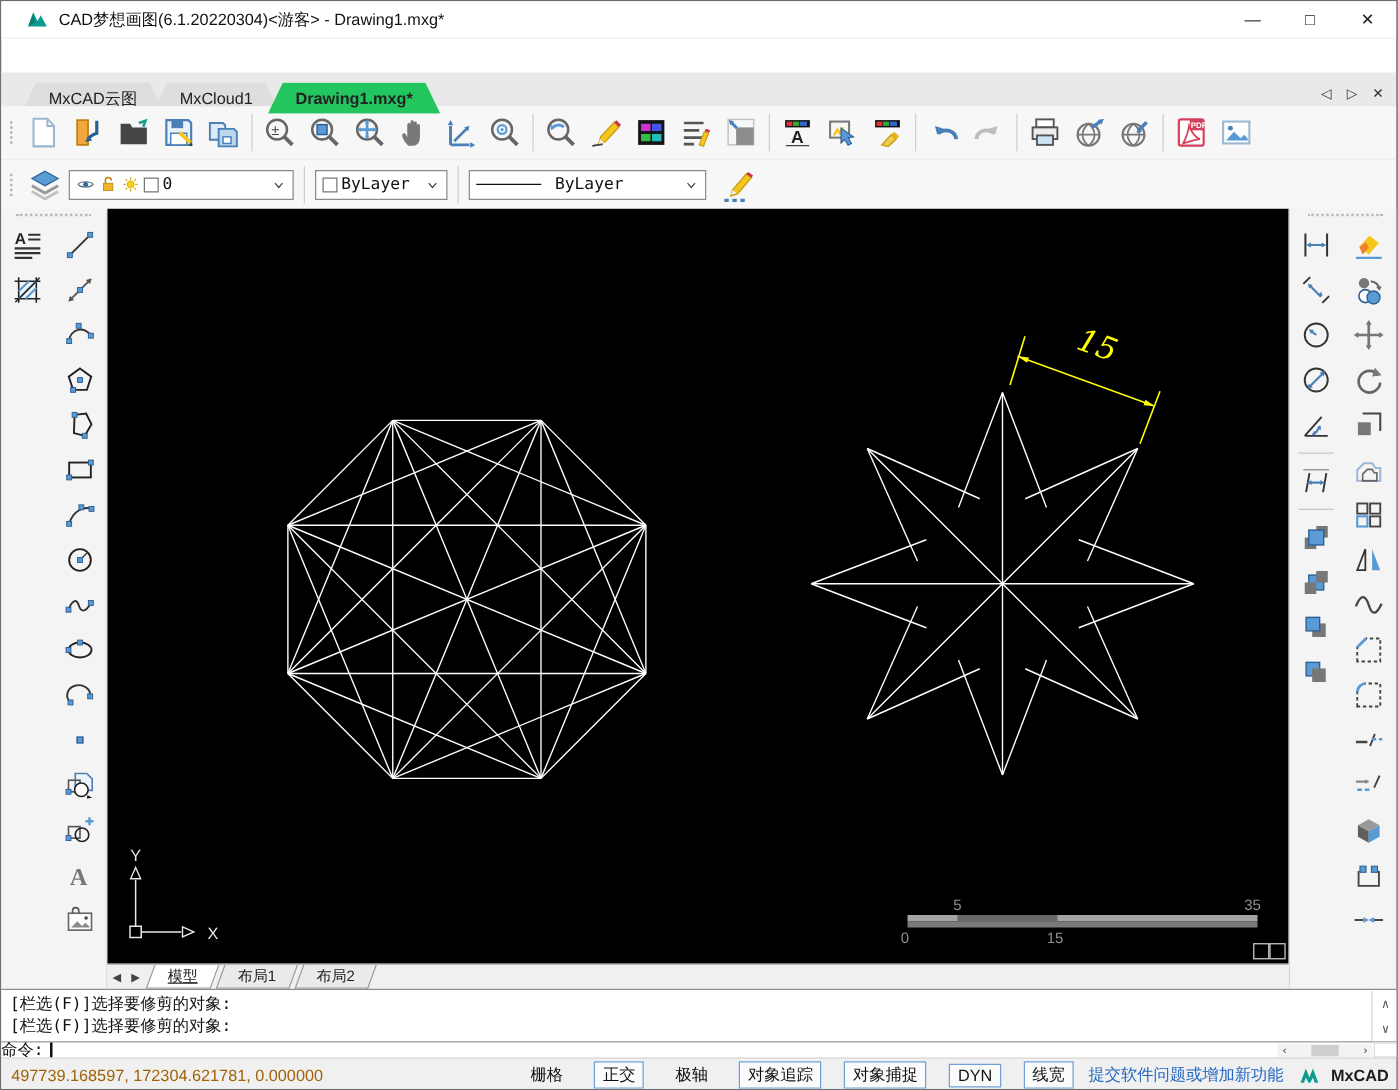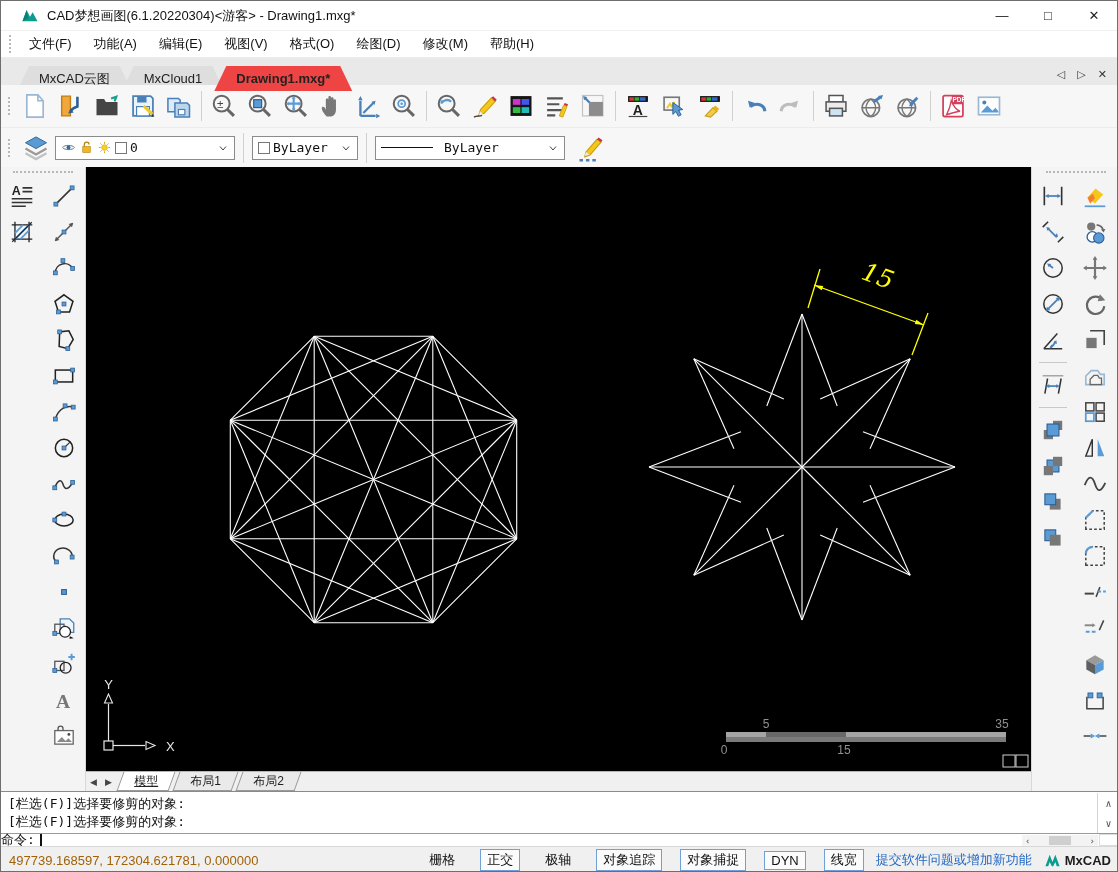--- a/index.html
+++ b/index.html
@@ -16,21 +16,21 @@
 
   
   .menubar{position:absolute;top:30px;left:0;right:0;height:27px;background:#fff;display:flex;align-items:center;padding-left:4px;border-bottom:1px solid #ececec}
   .grip-v{width:5px;height:18px;border-left:2px dotted #b8b8b8;margin:0 4px}
   .grip-h{width:60px;height:5px;border-top:2px dotted #b8b8b8;margin:4px auto 2px}
   .menu-item{padding:0 11px;font-size:13px;color:#111;line-height:26px;cursor:default}
 
   
   .tabbar{position:absolute;top:57px;left:0;right:0;height:34px;background:#e9e9e9;display:flex;align-items:flex-end;padding-left:16px;border-bottom:1px solid #d2d2d2}
   .doctab{position:relative;height:25px;line-height:25px;padding:0 22px;font-size:13px;color:#222;background:#dedede;clip-path:polygon(12px 0,calc(100% - 12px) 0,100% 100%,0 100%);margin-right:-10px}
-  .doctab.active{background:#ef4444;font-weight:bold;z-index:2}
+  .doctab.active{background:#22c55e;font-weight:bold;z-index:2}
   .tab-nav{margin-left:auto;display:flex;align-items:center;height:100%;padding-right:10px;gap:12px;font-size:11px;color:#333}
 
   
   .toolbar{position:absolute;top:84px;left:0;right:0;height:43px;background:#f7f7f7;display:flex;align-items:center;padding-left:3px;border-bottom:1px solid #ececec}
   .tbtn{width:36px;height:37px;display:flex;align-items:center;justify-content:center;background:transparent;border:0}
   .tbtn svg{width:28px;height:28px}
   .vsep{width:1px;height:30px;background:#d0d0d0;margin:0 4px}
 
   
   .propsbar{position:absolute;top:127px;left:0;right:0;height:39px;background:#f7f7f7;display:flex;align-items:center;padding-left:3px}
@@ -74,54 +74,41 @@
   .hthumb{width:22px;height:9px;background:#cfcfcf}
   .corner-box{position:absolute;left:1098px;top:42px;width:19px;height:12px;background:#fff;border:1px solid #dcdcdc}
 
   
   .statusbar{position:absolute;left:0;top:845px;width:1118px;height:27px;background:#f0f0f0;border-top:1px solid #d8d8d8;display:flex;align-items:center;font-size:13px;padding:0 8px}
   .coords{color:#a16207}
   .sb-right{margin-left:auto;display:flex;align-items:center}
   .toggle{margin-left:18px;padding:2px 7px;color:#111;white-space:nowrap}
   .toggle.boxed{border:1px solid #6fa0d6;background:#fbfbfb;padding:1px 6px}
   .sb-link{color:#2268c3;margin:0 12px;white-space:nowrap}
-  .brand{display:flex;align-items:center;font-weight:bold;color:#1c1c1c;gap:4px}
+  .brand{display:flex;align-items:center;font-weight:bold;color:#1c1c1c;gap:9px}
   .brand svg{width:17px;height:17px}
 </style>
 </head>
 <body>
 
 <div class="app">
 
   <div class="titlebar">
     <svg class="logo" viewBox="0 0 24 24">
         <path d="M2 19L7.5 4l4.5 9 3.5-6L22 19z" fill="#0b9c8f"></path>
         <path d="M2 19L7.5 4l2 11z" fill="#0c7f77"></path>
       </svg>
     <span class="title-text">CAD梦想画图(6.1.20220304)&lt;游客&gt;  - Drawing1.mxg*</span>
     <div class="win-controls">
       <div class="win-btn">—</div>
       <div class="win-btn">□</div>
       <div class="win-btn">✕</div>
     </div>
   </div>
 
-  <div class="menubar">
-    <div class="grip-v"></div>
-    <div id="menu-items" style="display:flex">
-        <span class="menu-item">文件(F)</span>
-        <span class="menu-item">功能(A)</span>
-        <span class="menu-item">编辑(E)</span>
-        <span class="menu-item">视图(V)</span>
-        <span class="menu-item">格式(O)</span>
-        <span class="menu-item">绘图(D)</span>
-        <span class="menu-item">修改(M)</span>
-        <span class="menu-item">帮助(H)</span>
-      </div>
-  </div>
 
   <div class="tabbar">
     <div id="doc-tabs" style="display:flex;align-items:flex-end">
         <div class="doctab">MxCAD云图</div>
         <div class="doctab">MxCloud1</div>
         <div class="doctab active">Drawing1.mxg*</div>
       </div>
     <div class="tab-nav">
       <span>◁</span>
       <span>▷</span>

